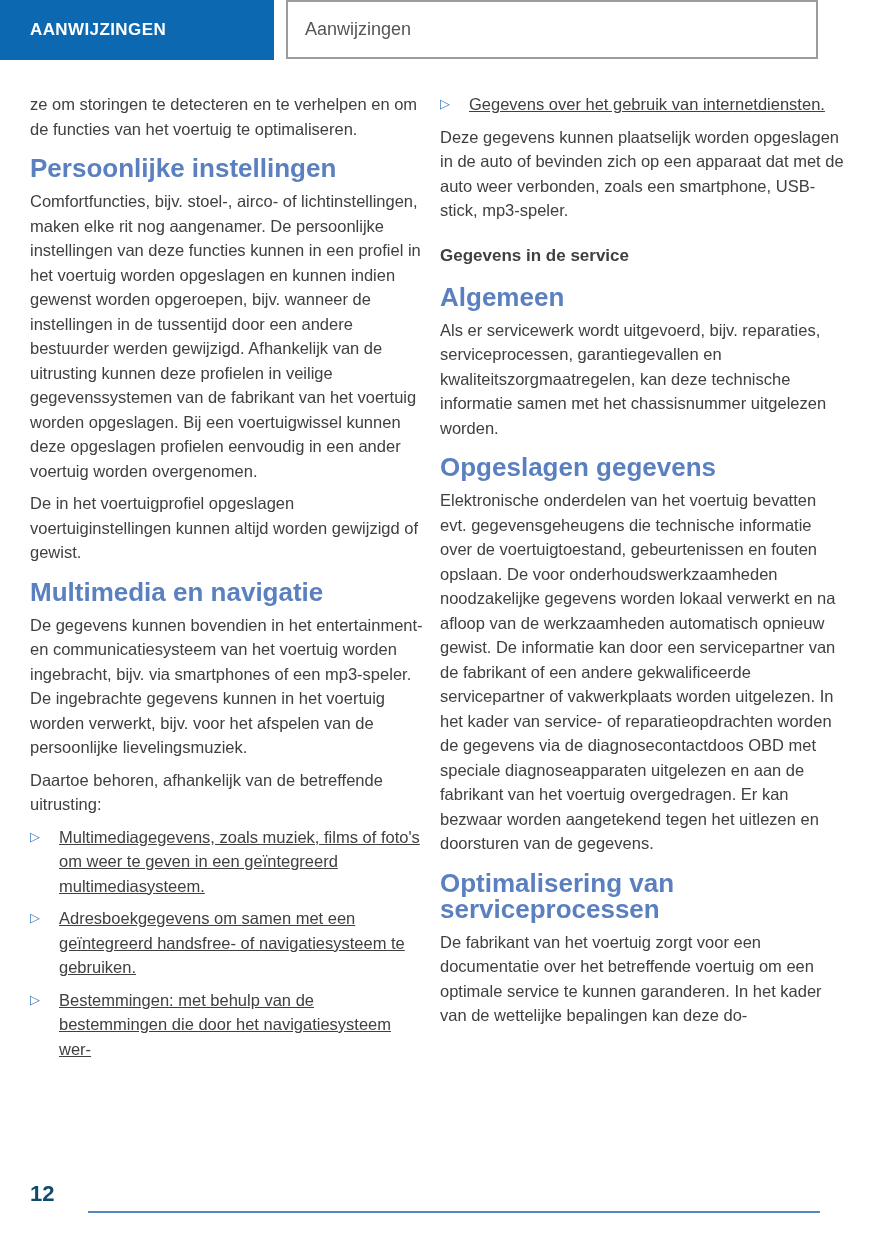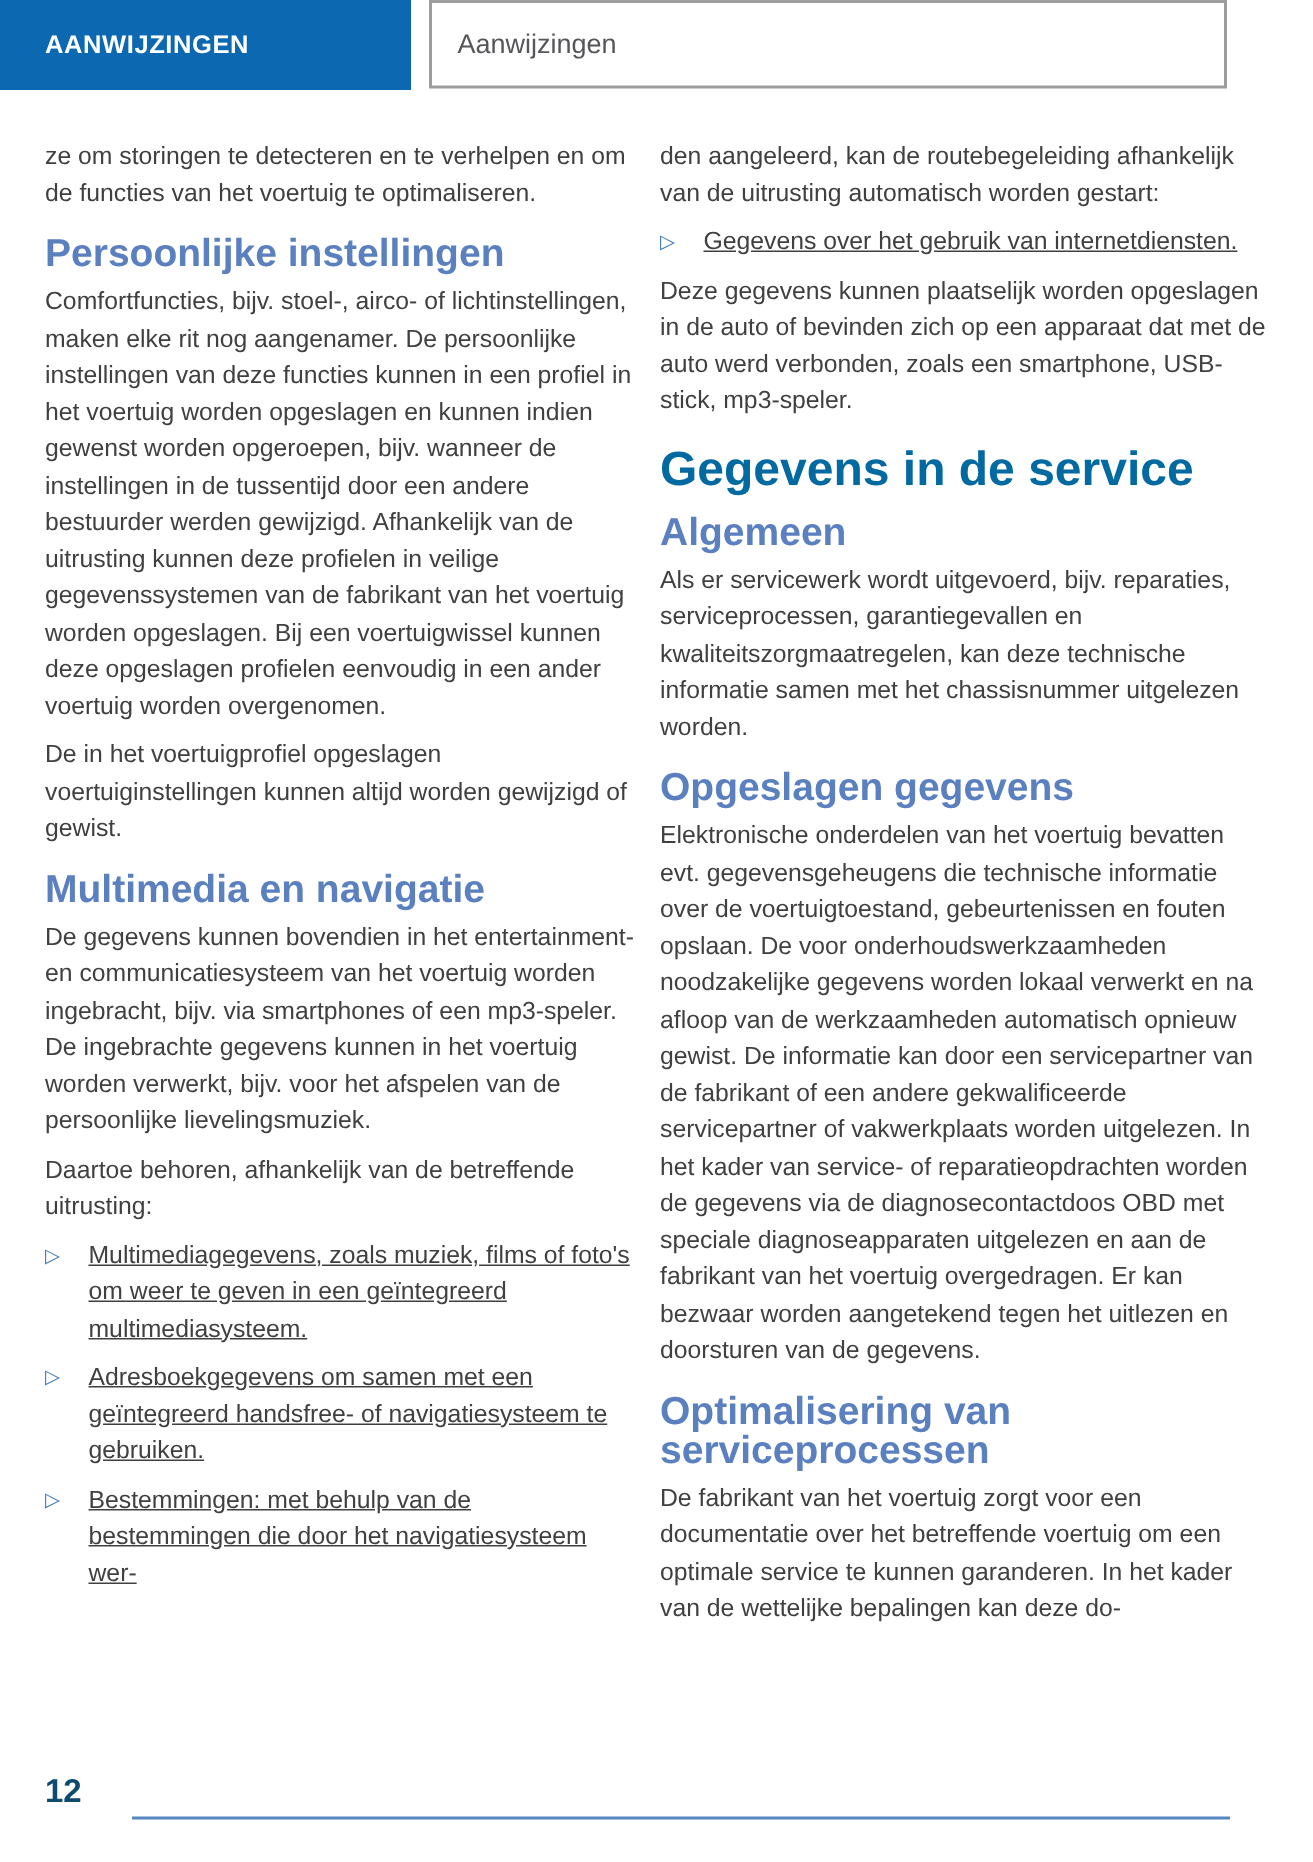--- a/index.html
+++ b/index.html
@@ -48,23 +48,23 @@
     top: 92px;
     font-size: 16.5px;
     line-height: 24.5px;
   }
   .col-left  { left: 30px;  width: 396px; }
   .col-right { left: 440px; width: 406px; }
 
   .col p { margin: 0 0 8px 0; }
 
   h1.doc-h1 {
-    font-size: 32px;
+    font-size: 17px;
     line-height: 29px;
-    color: #0369a1;
+    color: #404040;
     margin: 18px 0 14px 0;
     font-weight: bold;
   }
   h2.doc-h2 {
     font-size: 26px;
     line-height: 26px;
     color: #5b80c0;
     margin: 14px 0 8px 0;
     font-weight: bold;
   }
@@ -126,26 +126,25 @@
       <span class="marker">▷</span>
       <span class="bullet-text">Adresboekgegevens om samen met een geïntegreerd handsfree- of navigatiesysteem te gebruiken.</span>
     </div>
     <div class="bullet">
       <span class="marker">▷</span>
       <span class="bullet-text">Bestemmingen: met behulp van de bestemmingen die door het navigatiesysteem wer-</span>
     </div>
   </div>
 
   <div class="col col-right">
-    <p class="bullet-continuation">den aangeleerd, kan de routebegeleiding afhankelijk van de uitrusting automatisch worden gestart:</p>
     <div class="bullet">
       <span class="marker">▷</span>
       <span class="bullet-text">Gegevens over het gebruik van internetdiensten.</span>
     </div>
-    <p>Deze gegevens kunnen plaatselijk worden opgeslagen in de auto of bevinden zich op een apparaat dat met de auto werd verbonden, zoals een smartphone, USB-stick, mp3-speler.</p>
+    <p>Deze gegevens kunnen plaatselijk worden opgeslagen in de auto of bevinden zich op een apparaat dat met de auto weer verbonden, zoals een smartphone, USB-stick, mp3-speler.</p>
     <h1 class="doc-h1">Gegevens in de service</h1>
     <h2 class="doc-h2">Algemeen</h2>
     <p>Als er servicewerk wordt uitgevoerd, bijv. reparaties, serviceprocessen, garantiegevallen en kwaliteitszorgmaatregelen, kan deze technische informatie samen met het chassisnummer uitgelezen worden.</p>
     <h2 class="doc-h2">Opgeslagen gegevens</h2>
     <p>Elektronische onderdelen van het voertuig bevatten evt. gegevensgeheugens die technische informatie over de voertuigtoestand, gebeurtenissen en fouten opslaan. De voor onderhoudswerkzaamheden noodzakelijke gegevens worden lokaal verwerkt en na afloop van de werkzaamheden automatisch opnieuw gewist. De informatie kan door een servicepartner van de fabrikant of een andere gekwalificeerde servicepartner of vakwerkplaats worden uitgelezen. In het kader van service- of reparatieopdrachten worden de gegevens via de diagnosecontactdoos OBD met speciale diagnoseapparaten uitgelezen en aan de fabrikant van het voertuig overgedragen. Er kan bezwaar worden aangetekend tegen het uitlezen en doorsturen van de gegevens.</p>
     <h2 class="doc-h2">Optimalisering van serviceprocessen</h2>
     <p>De fabrikant van het voertuig zorgt voor een documentatie over het betreffende voertuig om een optimale service te kunnen garanderen. In het kader van de wettelijke bepalingen kan deze do-</p>
   </div>
 
   <div class="page-number">12</div>

